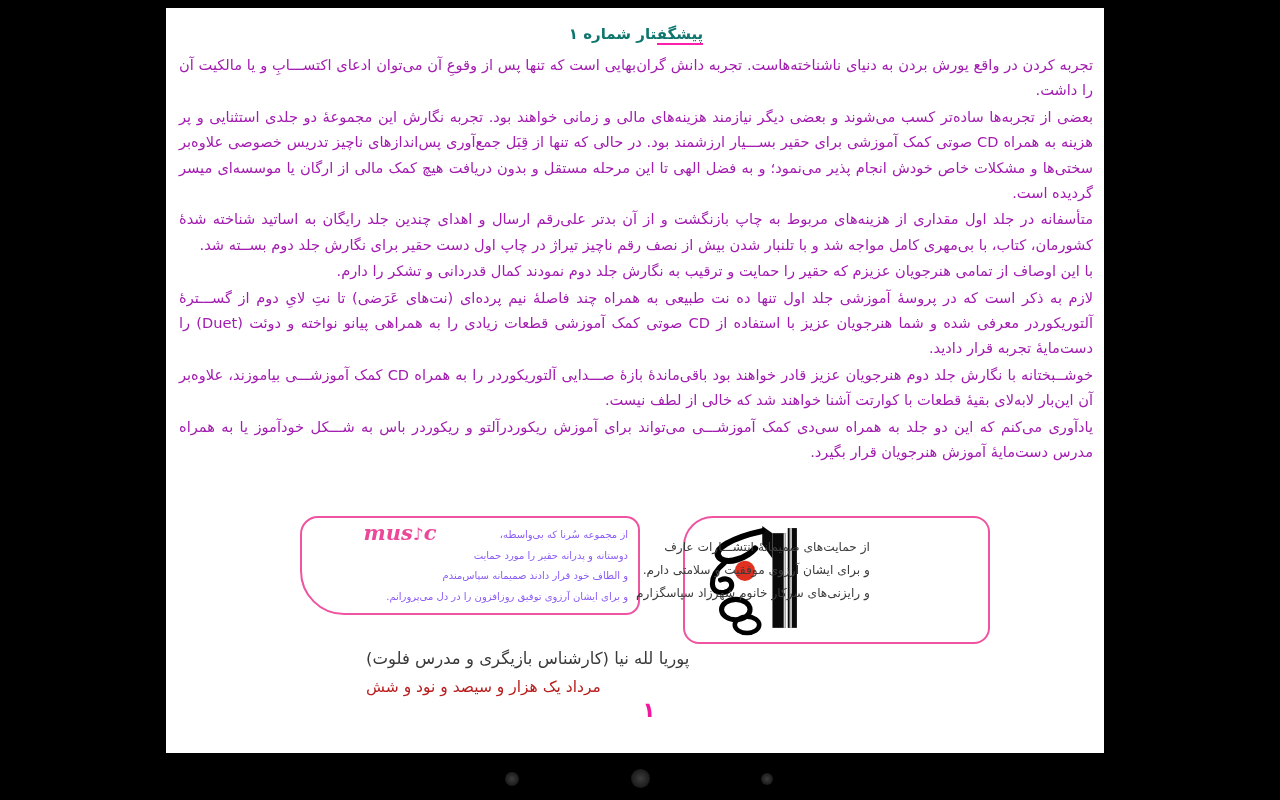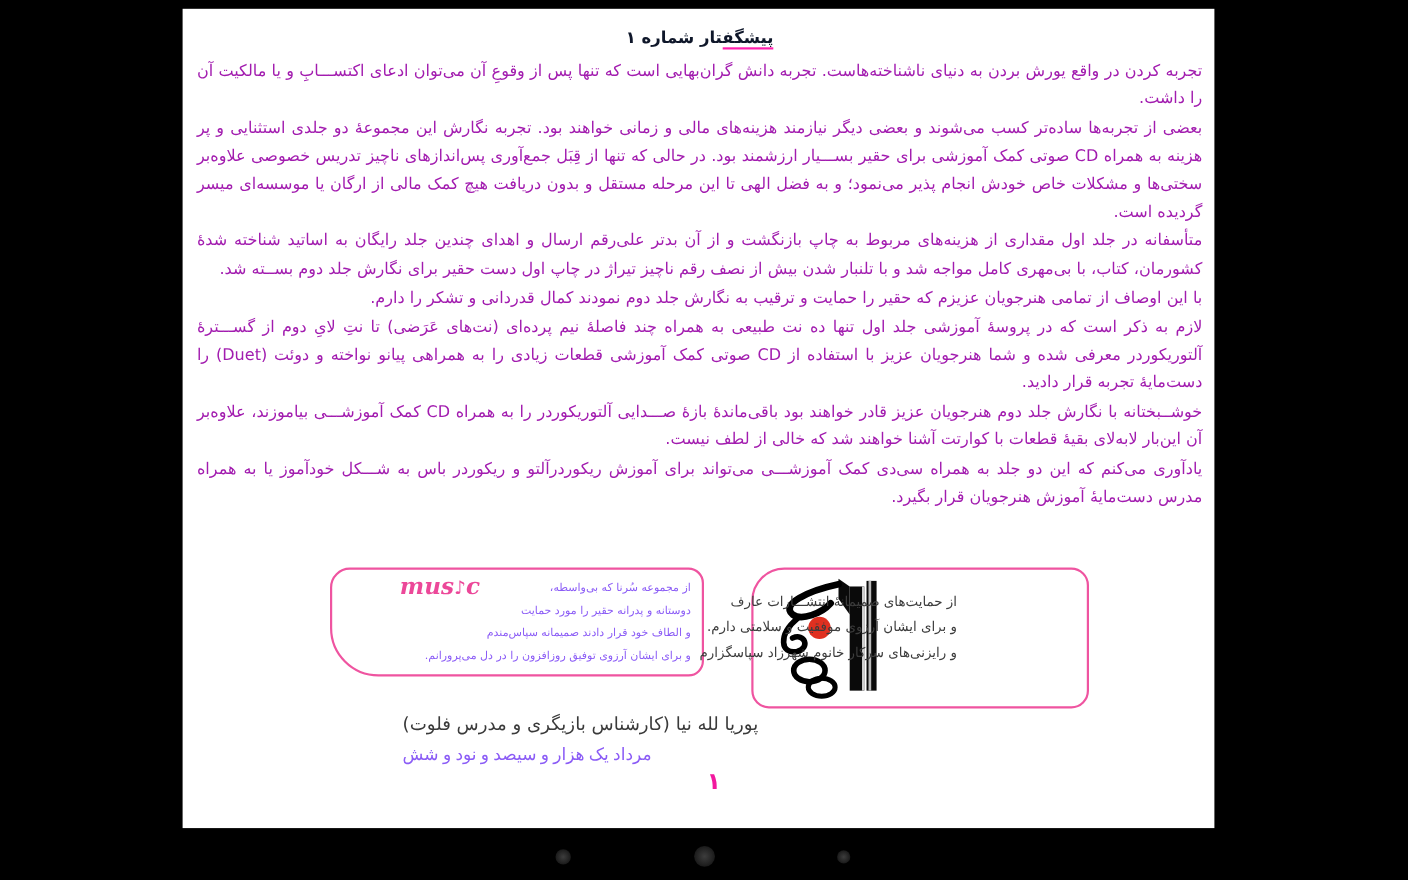--- a/index.html
+++ b/index.html
@@ -22,21 +22,21 @@
     direction: rtl;
     padding: 14px 11px 0 13px;
   }
   .doc-title {
     text-align: center;
     margin: 2px 0 9px 0;
   }
   .doc-title span {
     position: relative;
     display: inline-block;
-    color: #0f172a;
+    color: #0f766e;
     font-weight: bold;
     font-size: 15px;
   }
   .doc-title span::after {
     content: "";
     position: absolute;
     right: 0; bottom: -2px;
     width: 46px; height: 2px;
     background: #ff1fae;
   }
@@ -122,21 +122,21 @@
 
   
   .signature {
     position: absolute;
     left: 200px; top: 636px;
     width: 390px;
     text-align: left;
     direction: rtl;
   }
   .sig-name { font-size: 16.5px; color: #3a3a3a; line-height: 29px; }
-  .sig-date { font-size: 15.5px; color: #8b5cf6; line-height: 28px; font-family: Liberation Serif, serif; }
+  .sig-date { font-size: 15.5px; color: #b91c1c; line-height: 28px; }
 
   .page-number {
     position: absolute;
     left: 468px; top: 690px;
     width: 30px;
     text-align: center;
     color: #f2189e;
     font-size: 21px;
     font-weight: bold;
   }

